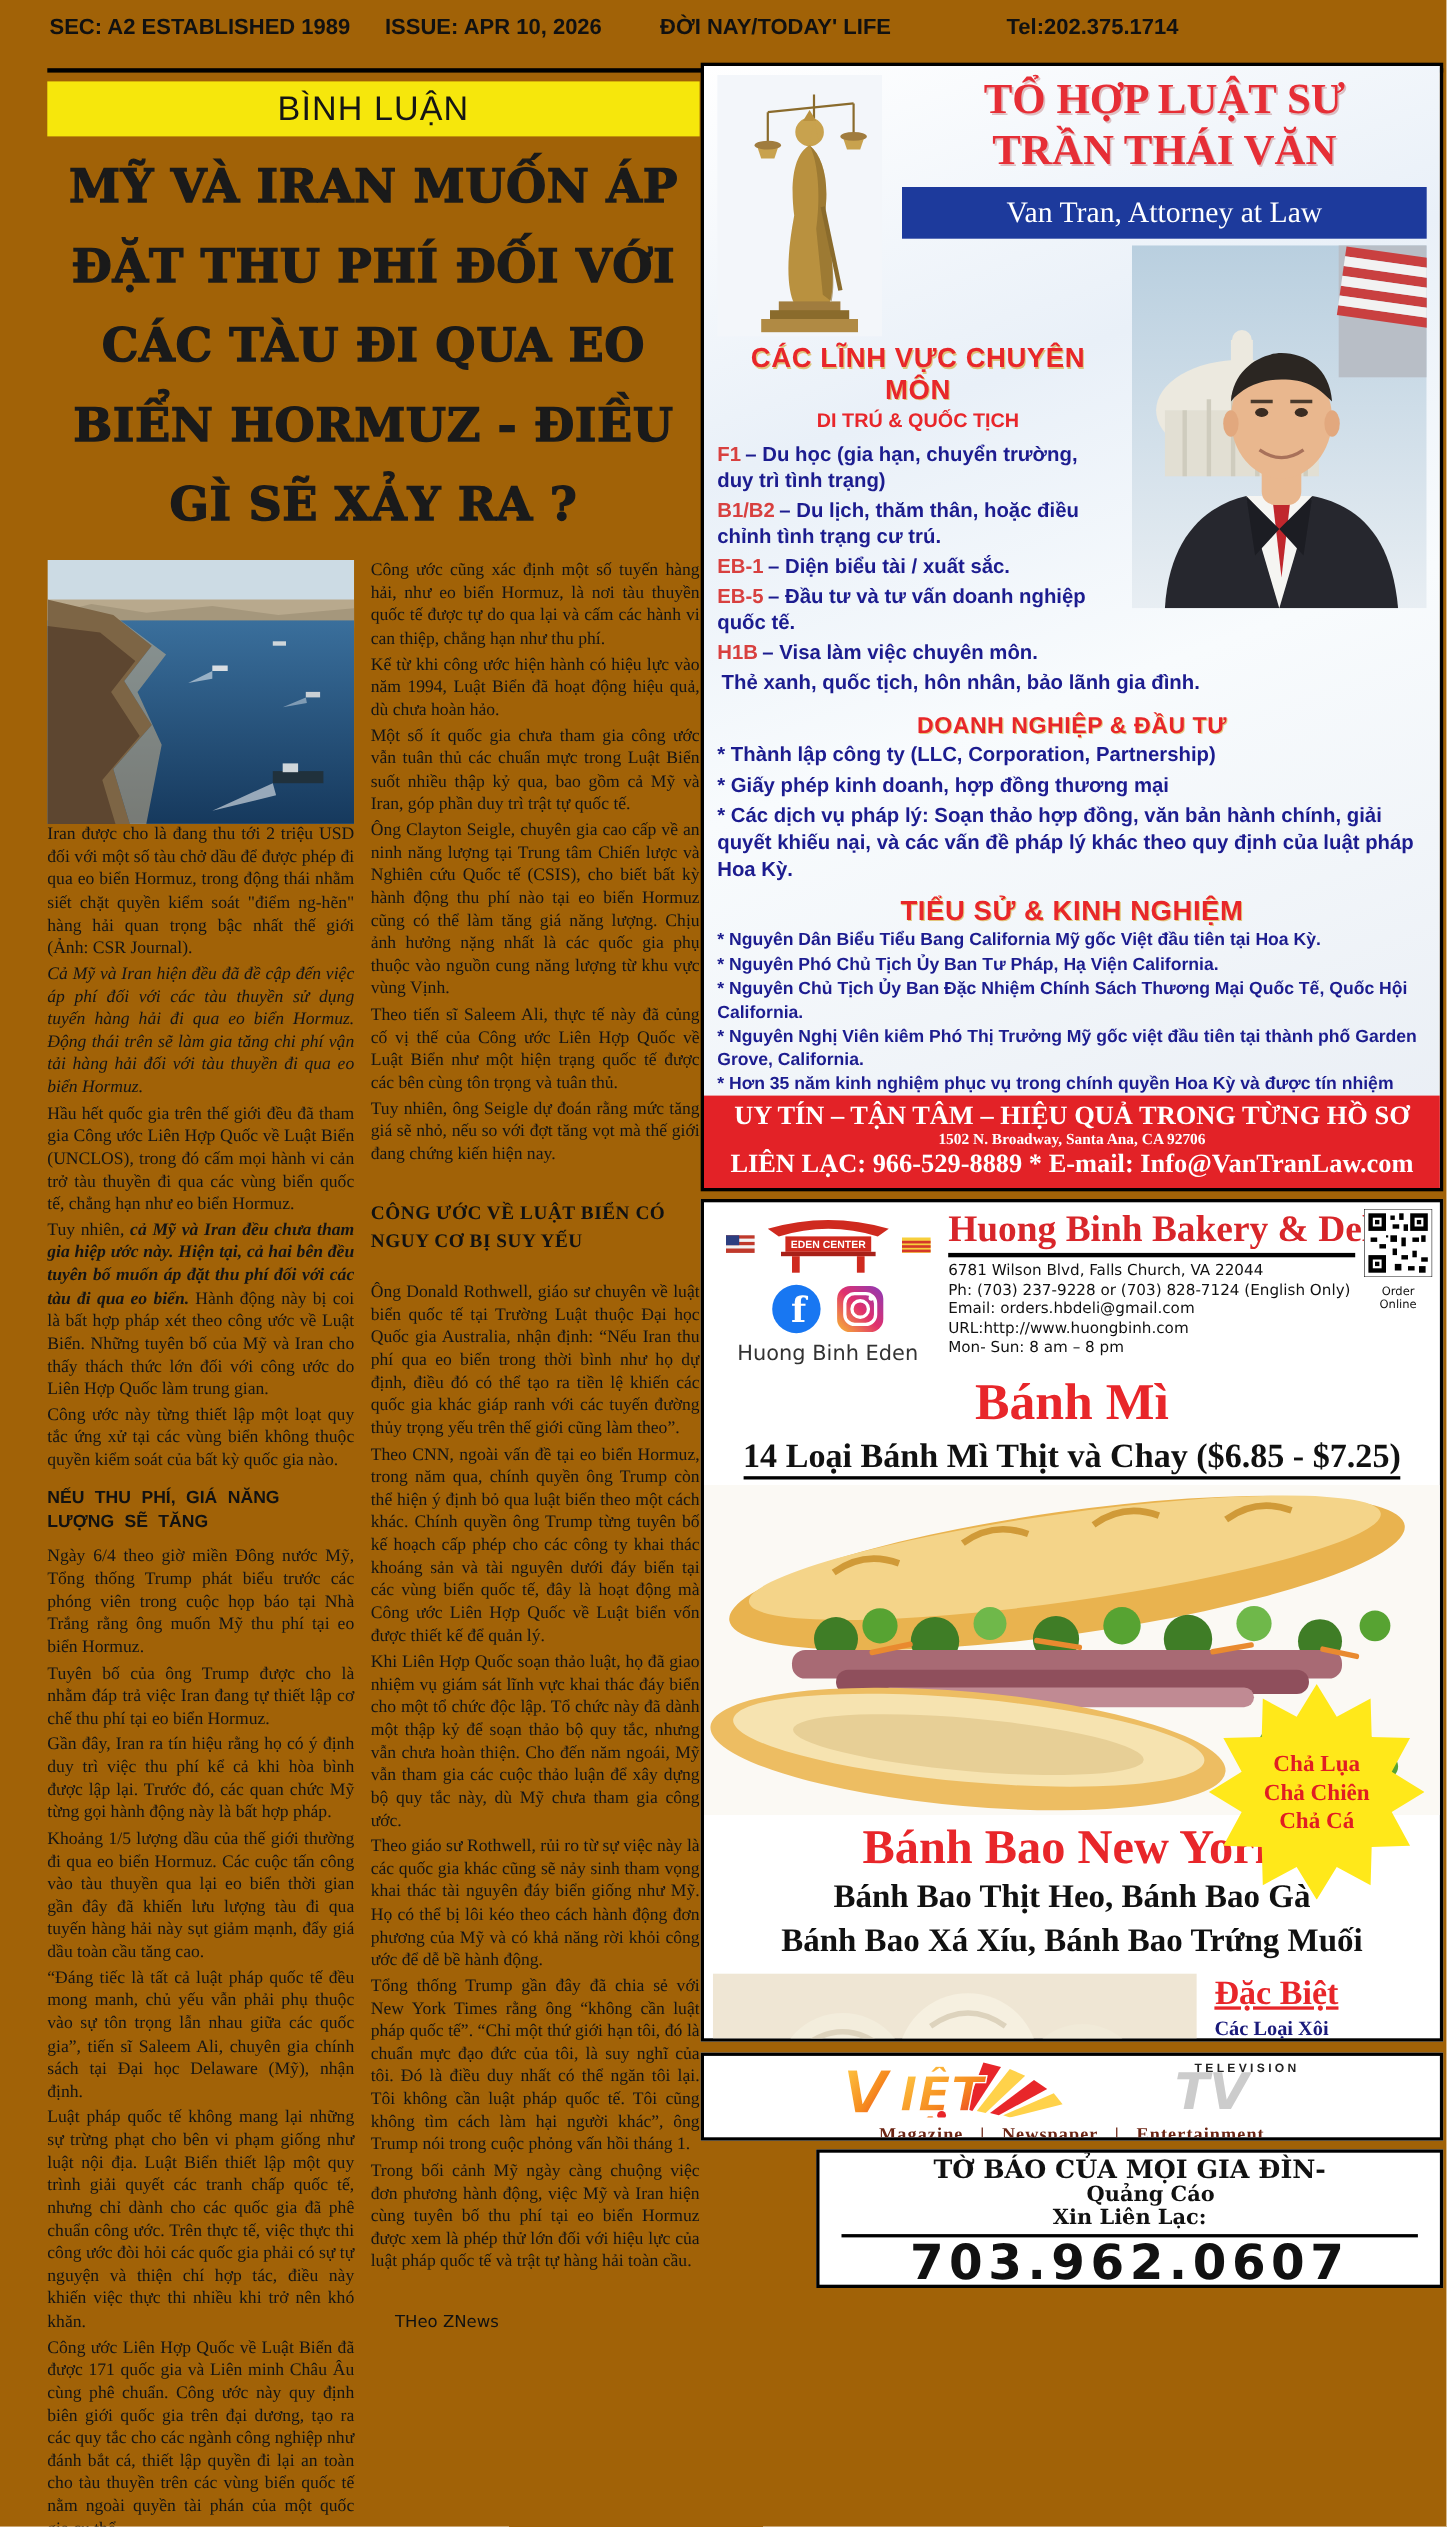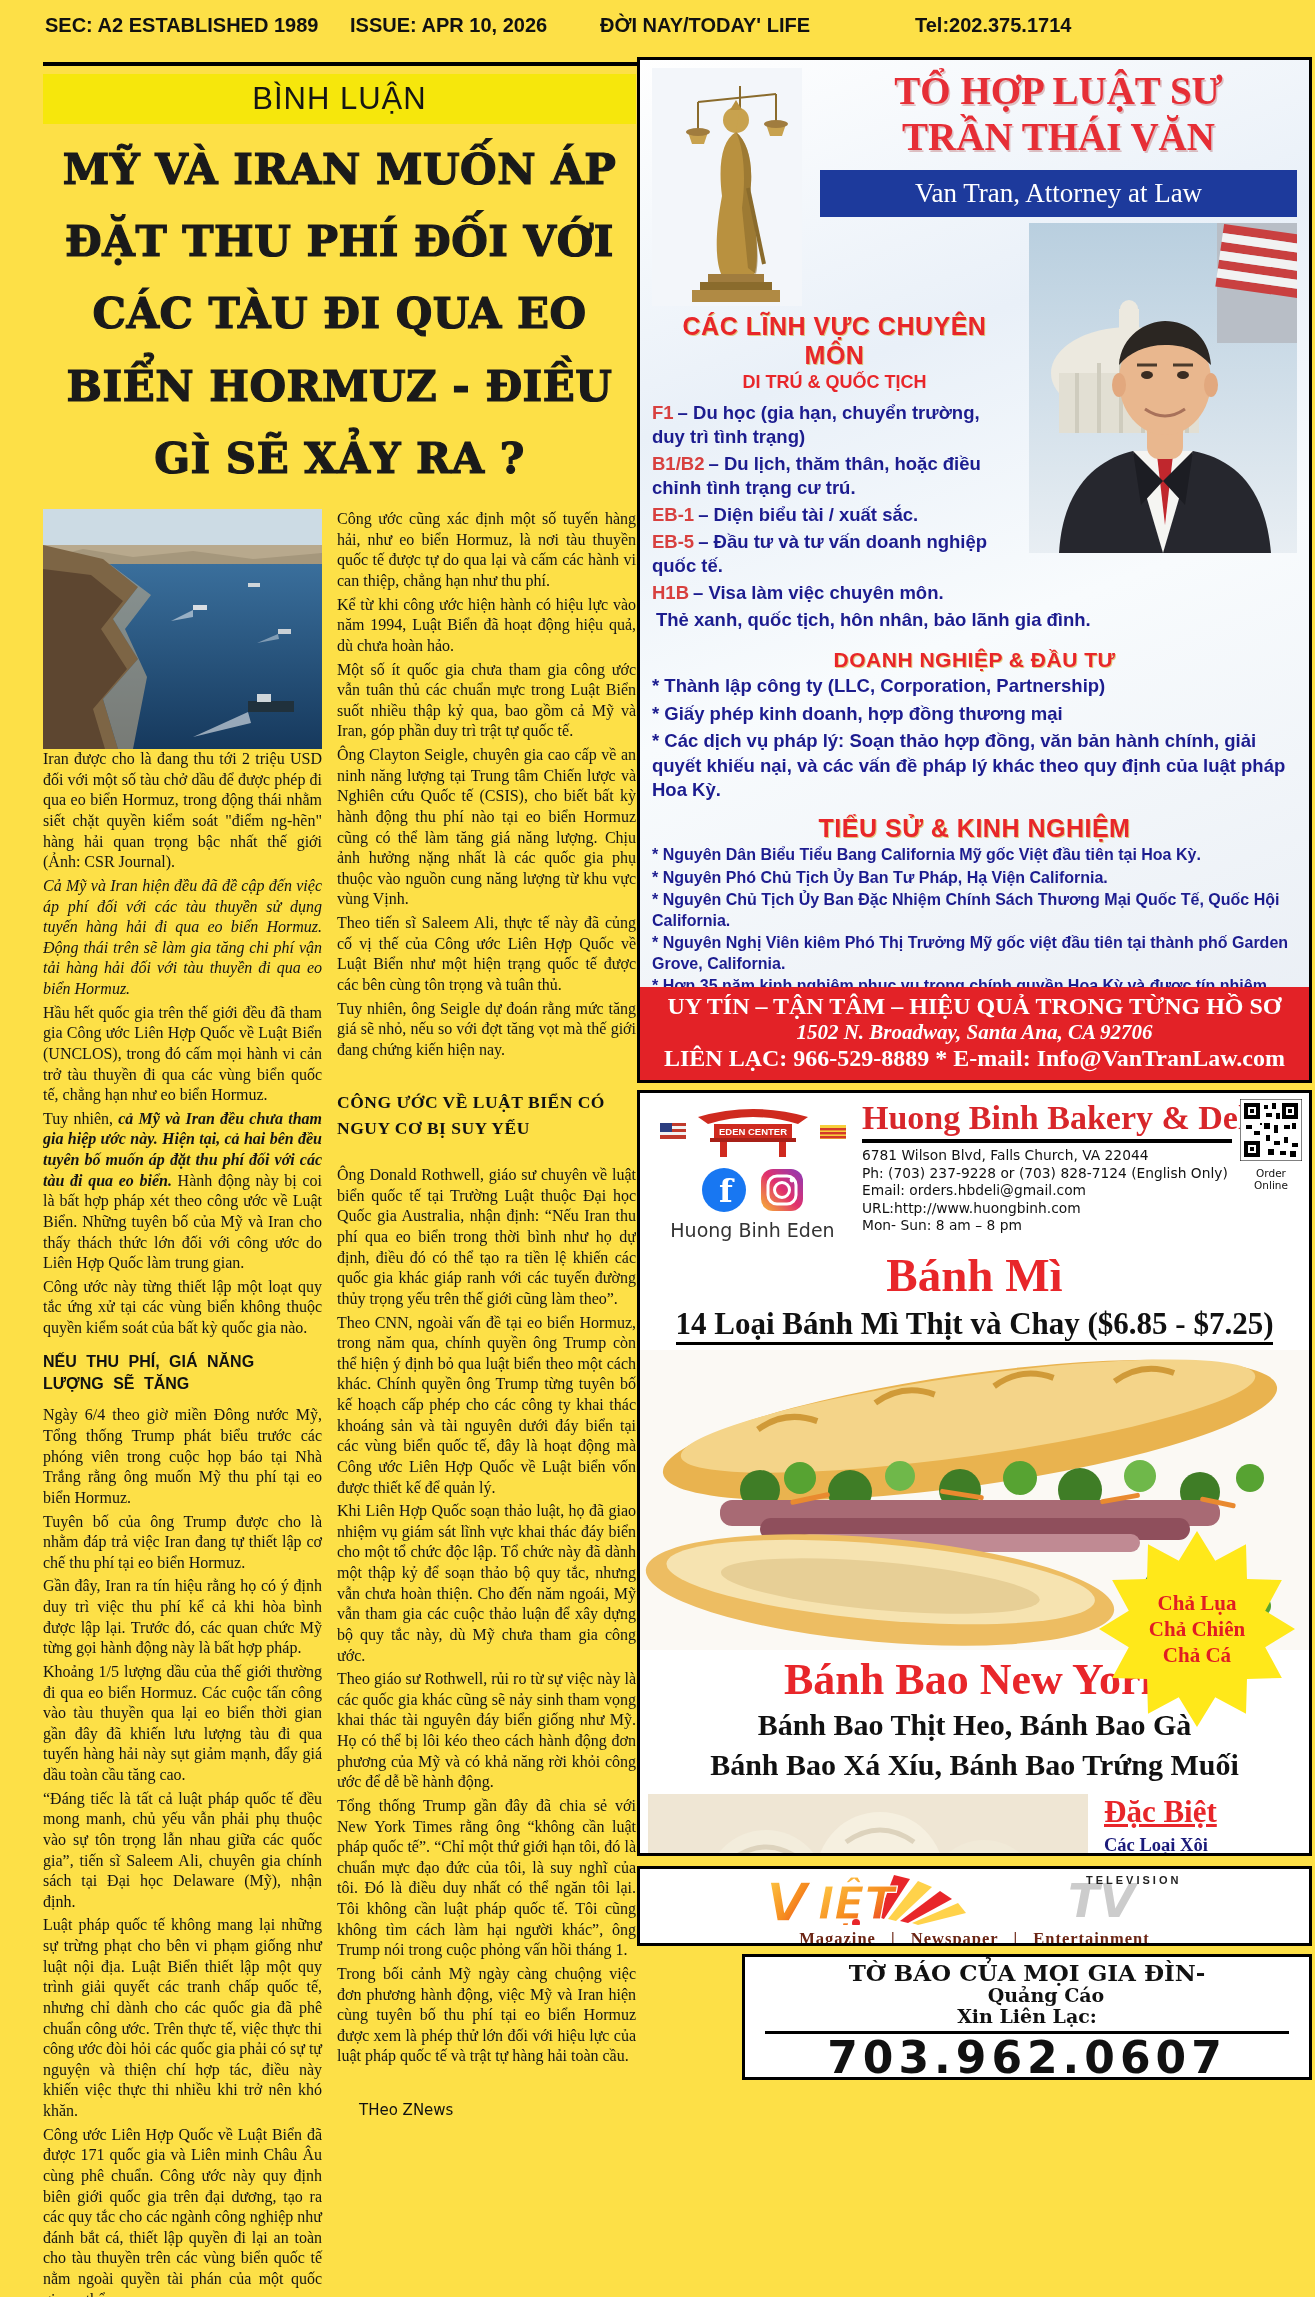--- a/index.html
+++ b/index.html
@@ -1,16 +1,16 @@
 <!DOCTYPE html>
 <html><head>
 <meta charset="utf-8">
 <style>
   html,body{margin:0;padding:0;background:#fff;}
-  .page{position:relative;width:1315px;height:2297px;background:#fde047;overflow:hidden;
+  .page{position:relative;width:1315px;height:2297px;background:#a16207;overflow:hidden;
         font-family:"Liberation Sans",sans-serif;color:#111;}
   
   .hdr{position:absolute;left:43px;top:14px;width:1269px;font-weight:bold;font-size:20px;white-space:nowrap;}
   .hdr span{position:absolute;top:0;}
   .hdr .h1{left:2px;} .hdr .h2{left:307px;} .hdr .h3{left:557px;} .hdr .h4{left:872px;}
   .rule{position:absolute;left:43px;top:62px;width:1269px;height:4px;background:#000;}
 
   
   .leftcol{position:absolute;left:43px;top:74px;width:593px;}
   .secbanner{background:#f6e70c;height:50px;line-height:50px;text-align:center;
@@ -51,21 +51,21 @@
   .aj-h{clear:left;color:#e8262a;text-align:center;font-weight:bold;font-size:25px;letter-spacing:.5px;
         text-shadow:1px 1px 0 rgba(212,160,23,.55);margin:14px 0 2px 0;}
   .aj-sub{color:#e8262a;text-align:center;font-weight:bold;font-size:18px;margin:2px 0 8px 0;}
   .imm-item{font-weight:bold;color:#1c1c8f;font-size:18.5px;line-height:1.3;margin-bottom:3px;}
   .imm-k{color:#d8403f;margin-right:4px;}
   .biz-item{font-weight:bold;color:#1c1c8f;font-size:18.5px;line-height:1.32;margin-bottom:3px;}
   .bio-item{font-weight:bold;color:#1c1c8f;font-size:16px;line-height:1.28;margin-bottom:2px;}
   .aj-edu{text-align:center;color:#1c1c8f;font-weight:bold;font-size:14.5px;line-height:1.45;margin-top:10px;}
   .aj-footer{position:absolute;left:0;right:0;bottom:0;background:#e32227;color:#fff;text-align:center;
              font-family:"Liberation Serif",serif;font-weight:bold;padding:6px 0 8px 0;}
-  .aj-f1{font-size:24px;} .aj-f2{font-size:21px;font-style:italic;} .aj-f3{font-size:24px;}
+  .aj-f1{font-size:24px;} .aj-f2{font-size:14px;} .aj-f3{font-size:24px;}
 
   
   .bk{height:766px;margin-top:7px;}
   .bk-header{position:relative;height:158px;}
   .bk-left{position:absolute;left:10px;top:8px;width:205px;text-align:center;}
   .bk-logo{display:block;margin:0 auto;}
   .bk-social{display:flex;justify-content:center;gap:12px;margin-top:8px;}
   .bk-socialname{font-family:"DejaVu Sans",sans-serif;font-size:19px;color:#333;margin-top:6px;}
   .bk-right{position:absolute;left:222px;top:6px;width:370px;}
   .bk-name{color:#d8262a;font-family:"Liberation Serif",serif;font-weight:bold;font-size:34px;

